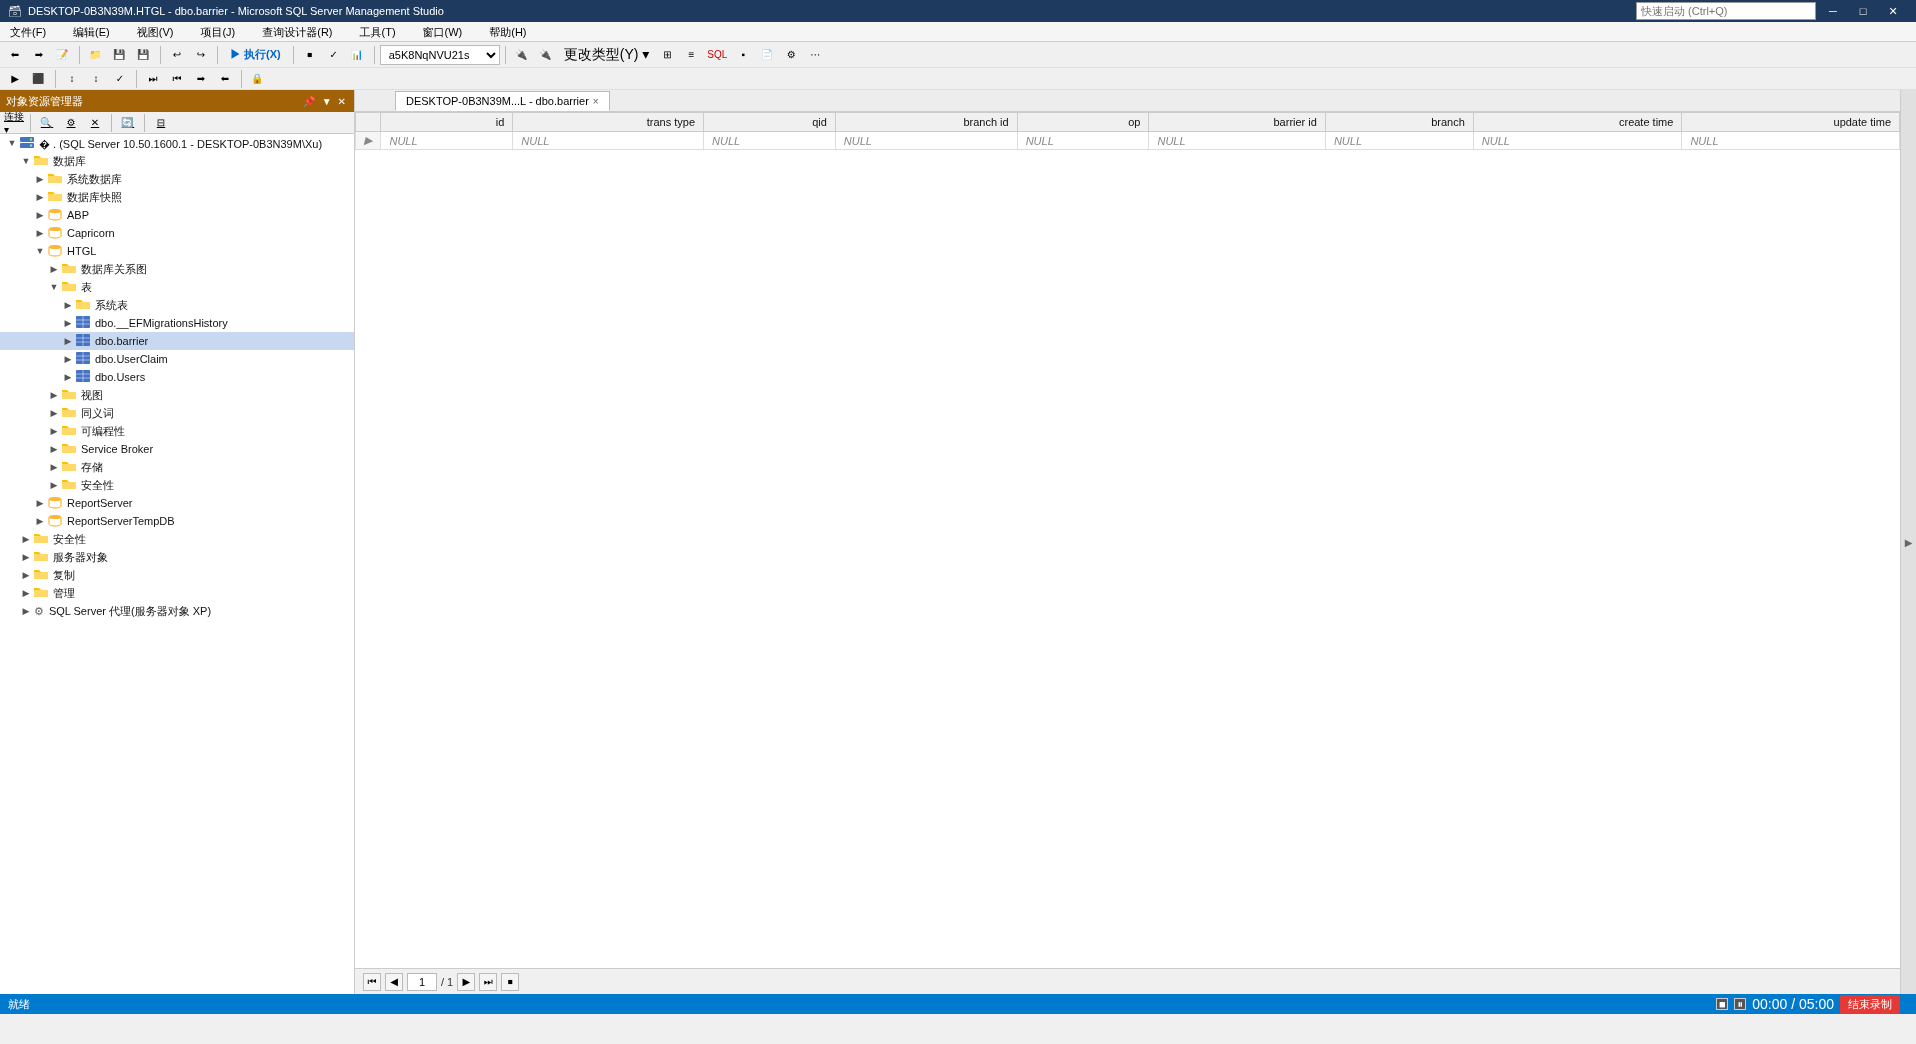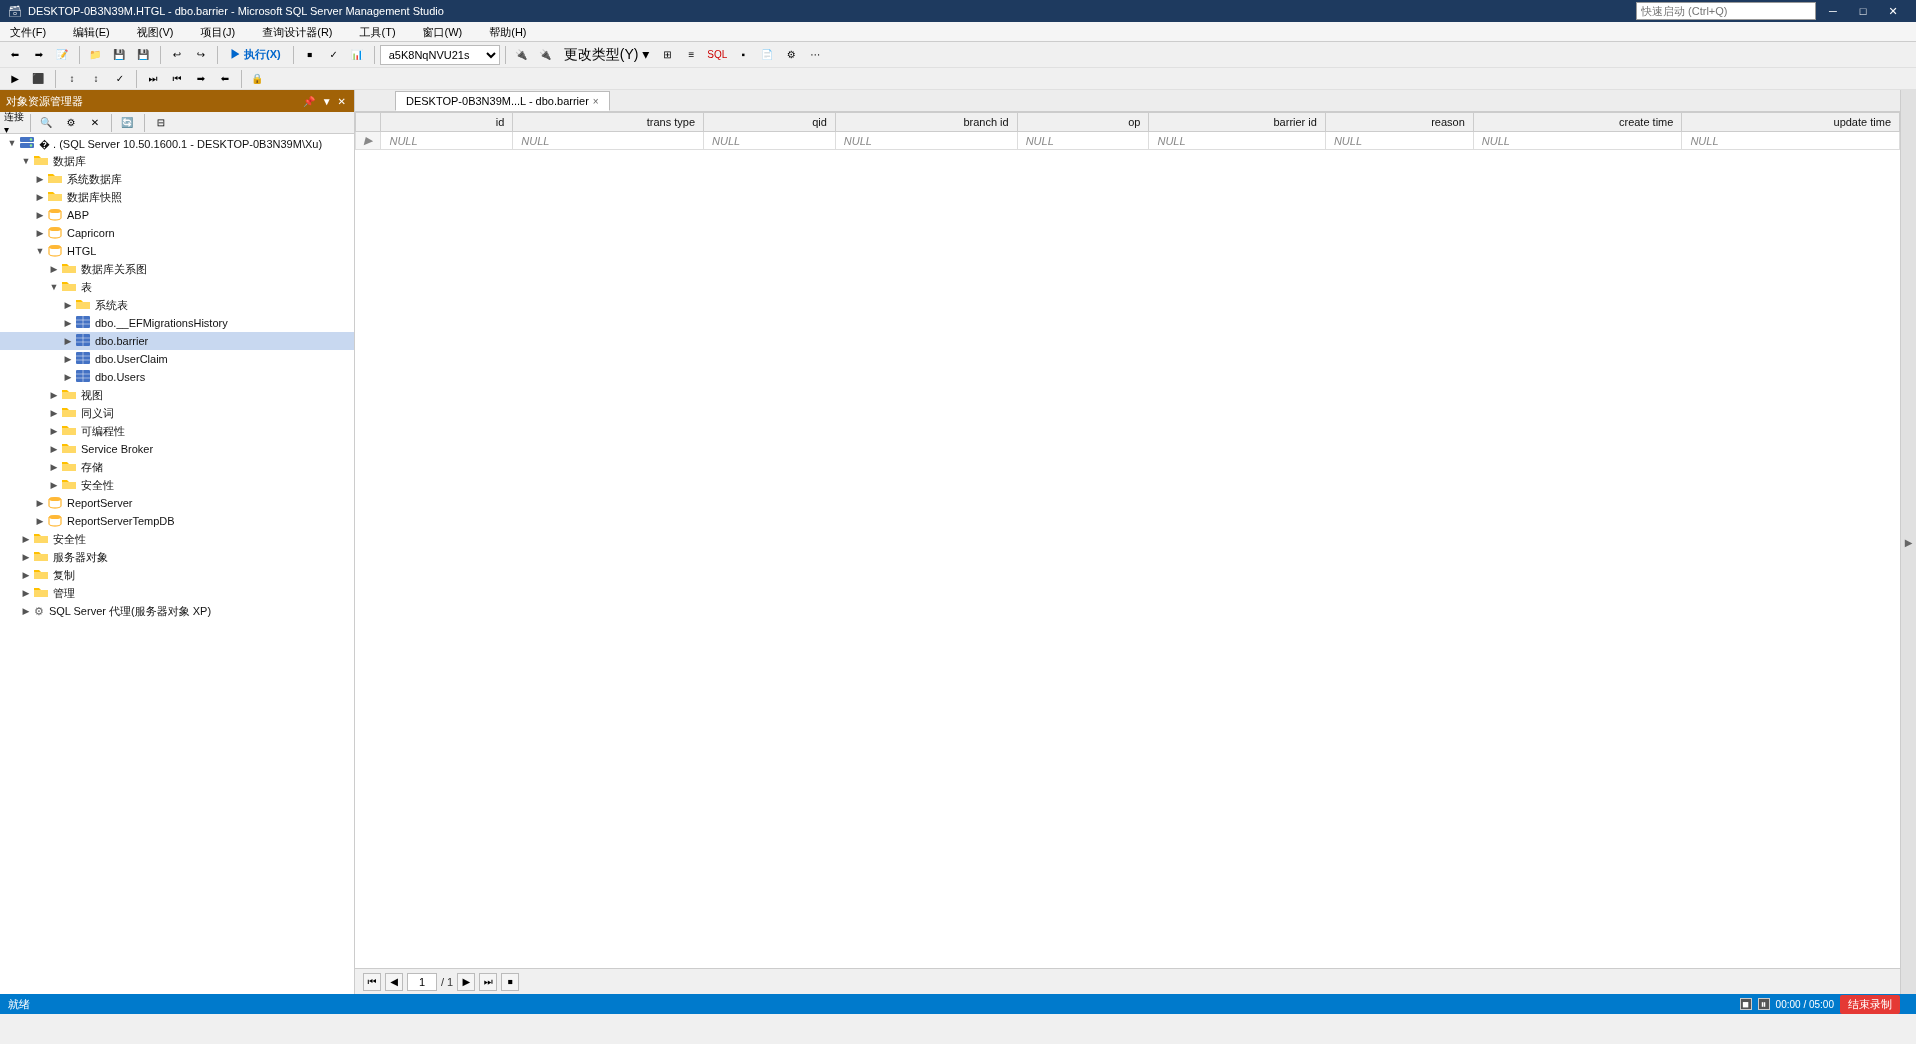--- a/index.html
+++ b/index.html
@@ -119,20 +119,21 @@
       height: 22px;
     }
     .sidebar-toolbar {
       background: #f0f0f0;
       border-bottom: 1px solid #ccc;
       height: 22px;
       display: flex;
       align-items: center;
       padding: 0 3px;
       gap: 2px;
+      text-decoration: underline;
     }
     .sidebar-content {
       flex: 1;
       overflow-y: auto;
       overflow-x: hidden;
       background: white;
     }
     .tree-item {
       display: flex;
       align-items: center;
@@ -684,21 +685,21 @@
       <table class="data-grid">
         <thead>
           <tr>
             <th class="row-indicator"></th>
           <th>id</th>
               <th>trans type</th>
               <th>qid</th>
               <th>branch id</th>
               <th>op</th>
               <th>barrier id</th>
-              <th>reason</th>
+              <th>branch</th>
               <th>create time</th>
               <th>update time</th>
             </tr>
         </thead>
         <tbody>
           <tr class="data-row">
             <td class="row-indicator">▶</td>
           <td>NULL</td>
               <td>NULL</td>
               <td>NULL</td>
@@ -725,16 +726,16 @@
   </div>
 
   <div class="right-collapse">▶</div>
 </div>
 
 <div class="status-bar" style="justify-content: space-between;">
   <span>就绪</span>
   <div class="recording-area">
     <div style="width:12px; height:12px; border:1px solid #ccc; background:#555; display:flex; align-items:center; justify-content:center; cursor:pointer;">■</div>
     <div style="width:12px; height:12px; border:1px solid #ccc; background:#555; display:flex; align-items:center; justify-content:center; cursor:pointer;">⏸</div>
-    <span style="font-size:10px; color:white;">00:00 / 05:00</span>
+    <span style="font-size:14px; color:white;">00:00 / 05:00</span>
     <div class="recording-badge">结束录制</div>
   </div>
 </div>
 
 </body></html>

